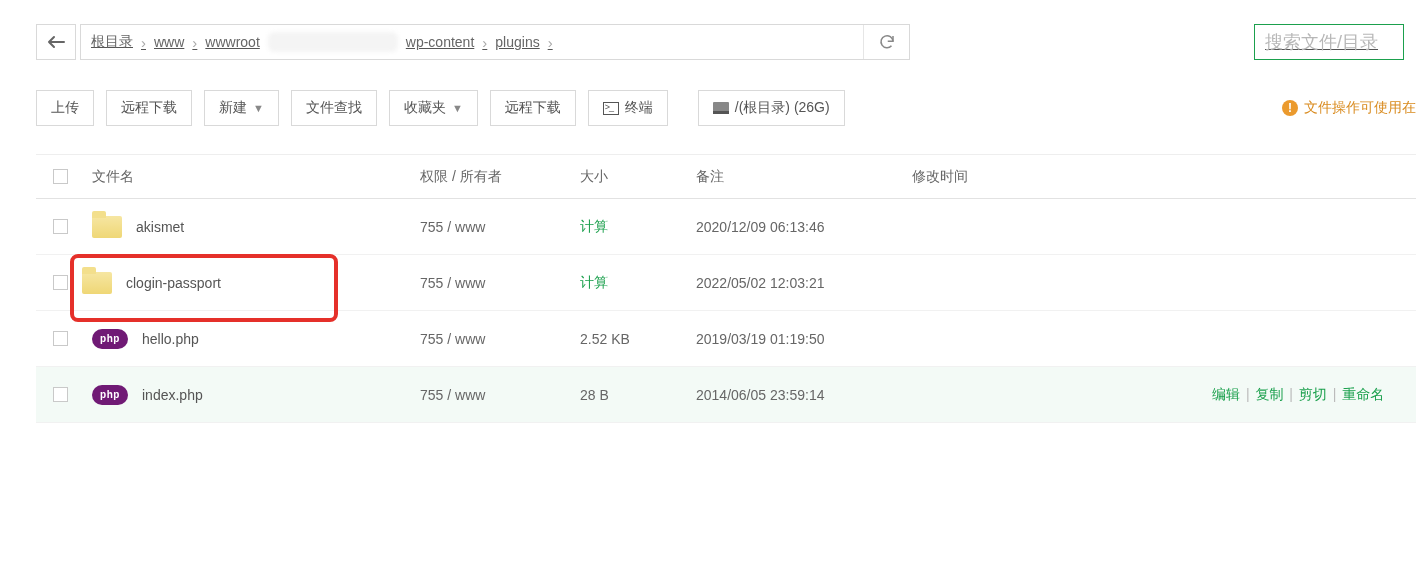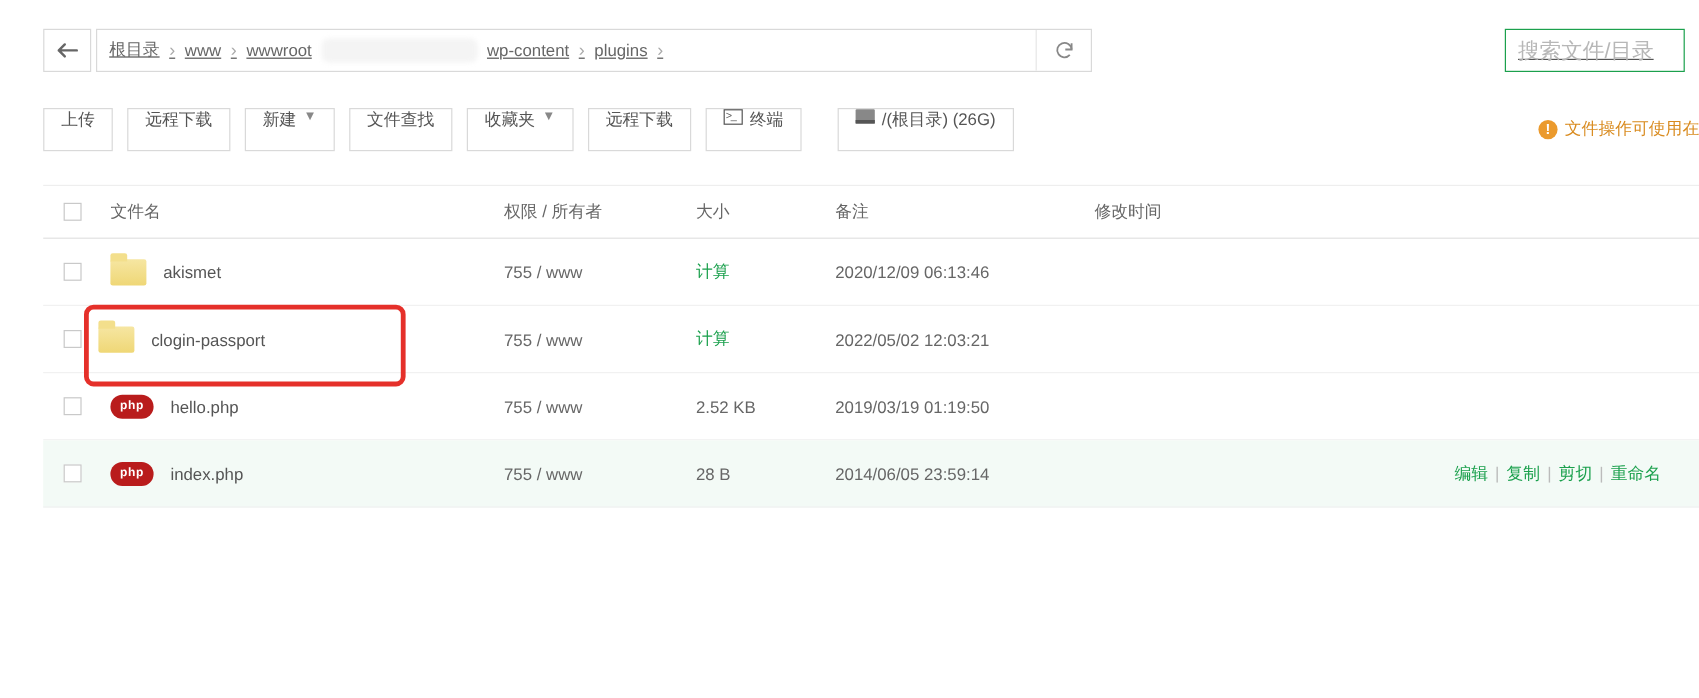--- a/index.html
+++ b/index.html
@@ -58,21 +58,21 @@
   .search-box input{
     border:none; outline:none; width:100%; font-size:18px; color:#333;
   }
   .search-box input::placeholder{ color:#b7b7b7; }
 
   
   .toolbar { display:flex; align-items:center; gap:12px; margin-top:30px; }
   .tbtn{
     height:36px; padding:0 14px;
     border:1px solid #d9d9d9; background:#fff;
-    display:flex; align-items:flex-start; gap:6px; color:#555;
+    display:flex; align-items:center; gap:6px; color:#555;
     white-space:nowrap;
   }
   .tbtn .chev{ font-size:11px; color:#888; }
   .disk-btn{ margin-left:18px; }
   .disk-ico{ display:inline-block; width:16px; height:12px; background:#888; border-radius:1px; position:relative; }
   .disk-ico::after{ content:""; position:absolute; left:0; right:0; bottom:0; height:3px; background:#555; }
   .term-ico{ width:16px; height:13px; border:1px solid #555; display:inline-block; position:relative; }
   .term-ico::after{ content:">_"; font-size:9px; position:absolute; left:1px; top:-1px; color:#555; letter-spacing:-1px;}
   .tip{
     margin-left:auto; color:#d98b1f; display:flex; align-items:center; gap:6px;
@@ -117,21 +117,21 @@
     border-radius:2px;
   }
   .folder::before{
     content:""; position:absolute; left:0; top:-5px; width:14px; height:7px;
     background:#f3df8c; border-radius:2px 2px 0 0;
   }
 
   
   .php{
     width:36px; height:20px; border-radius:10px;
-    background:#b91c1c; color:#fff; font-size:10px; font-weight:bold;
+    background:#701a75; color:#fff; font-size:10px; font-weight:bold;
     display:flex; align-items:center; justify-content:center; letter-spacing:0.5px;
   }
 
   .row-actions{ color:#1ba04d; white-space:nowrap; }
   .row-actions .sep{ color:#bbb; margin:0 2px; }
 
 </style>
 </head>
 <body>
 

